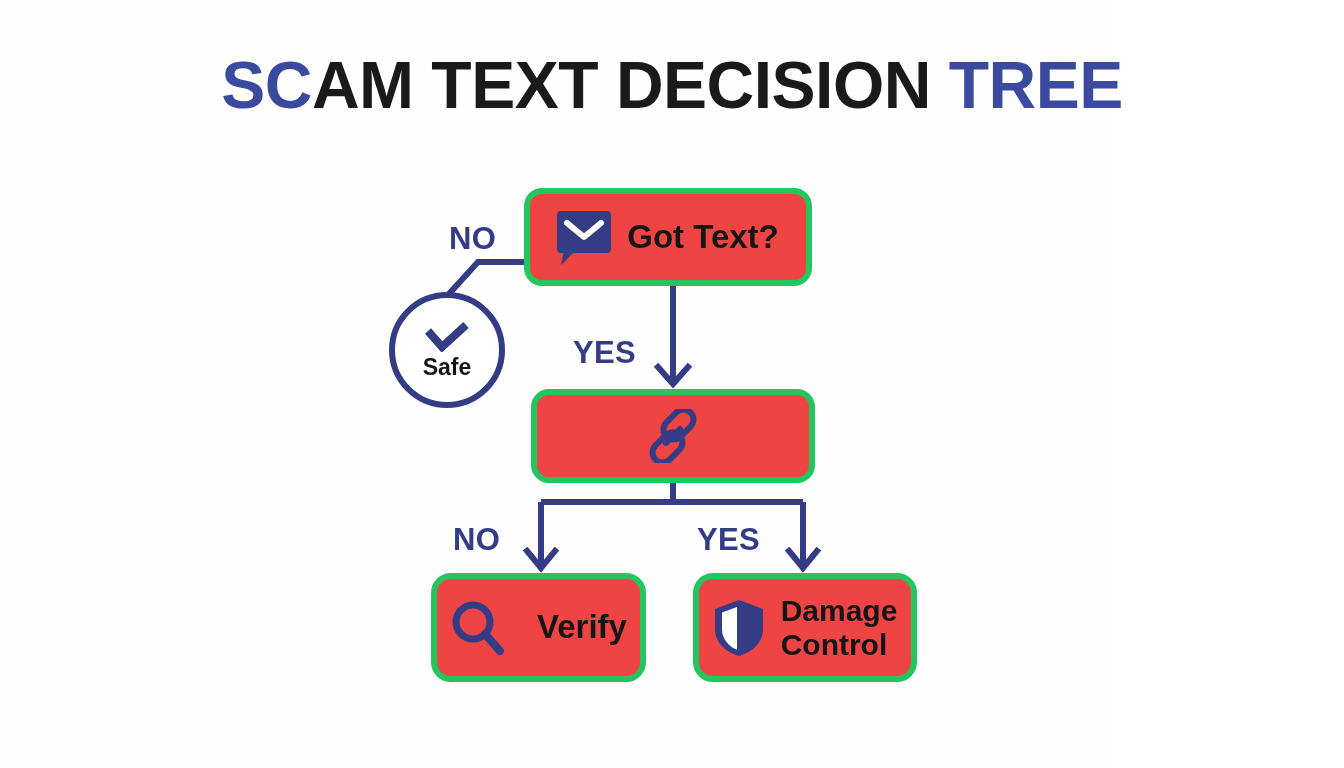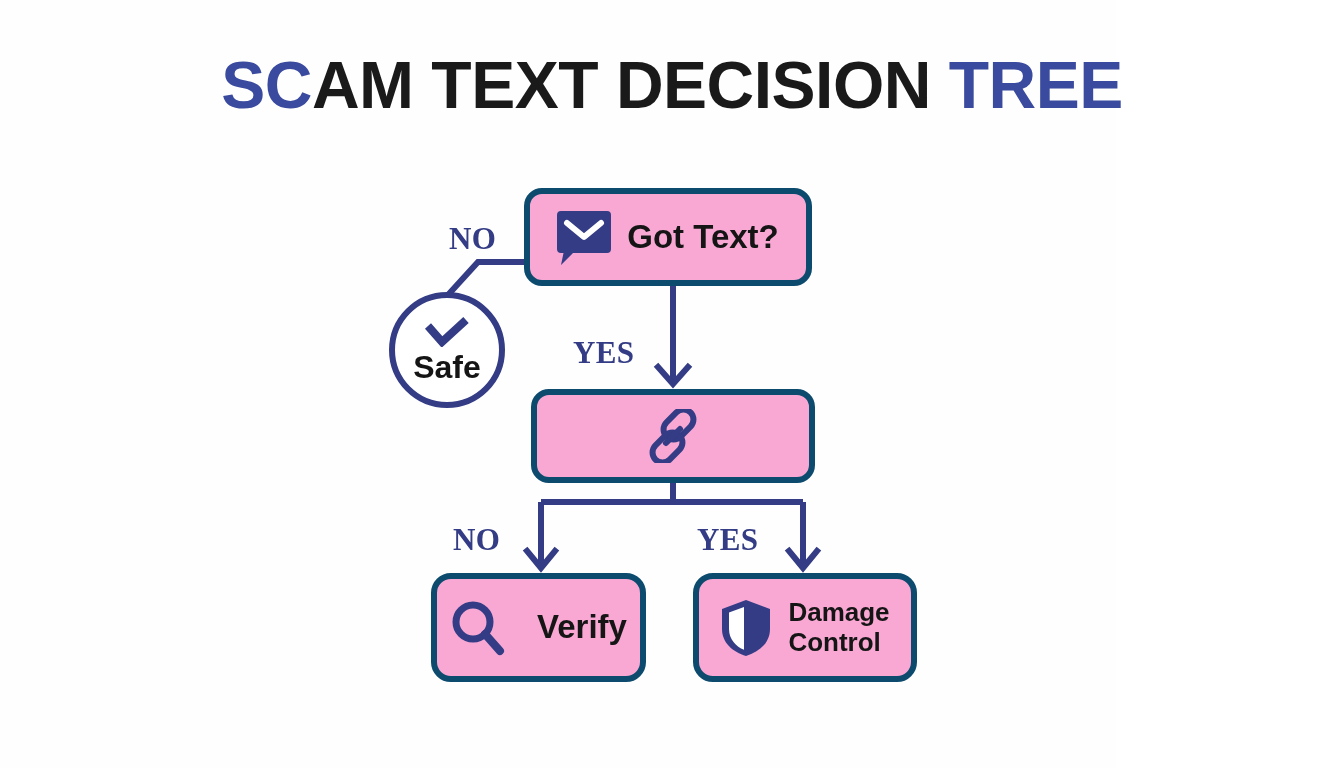--- a/index.html
+++ b/index.html
@@ -46,22 +46,22 @@
     top: 0;
     width: 1344px;
     height: 768px;
     pointer-events: none;
   }
 
   
   .node-box {
     position: absolute;
     box-sizing: border-box;
-    background: #f9a8d4;
-    border: 6px solid #0c4a6e;
+    background: #ef4444;
+    border: 6px solid #22c55e;
     border-radius: 18px;
     display: flex;
     align-items: center;
     justify-content: center;
     gap: 16px;
     padding: 0 18px;
   }
   .node-label {
     color: #151515;
     font-weight: 700;
@@ -69,21 +69,21 @@
     line-height: 1.05;
     white-space: pre-line;
     text-align: left;
     font-family: "Liberation Sans", sans-serif;
   }
 
   #node-got-text   { left: 524px; top: 188px;  width: 288px; height: 98px; }
   #node-click-link { left: 531px; top: 389px;  width: 284px; height: 94px; }
   #node-verify     { left: 431px; top: 573px;  width: 215px; height: 109px; border-radius: 20px; gap: 31px; }
   #node-damage     { left: 693px; top: 573px;  width: 224px; height: 109px; border-radius: 20px; }
-  #node-damage .node-label { font-size: 26px; line-height: 1.12; }
+  #node-damage .node-label { font-size: 30px; line-height: 1.12; }
 
   
   #node-safe {
     position: absolute;
     left: 389px;
     top: 292px;
     width: 116px;
     height: 116px;
     box-sizing: border-box;
     border: 6px solid #333c84;
@@ -91,36 +91,36 @@
     background: #ffffff;
     display: flex;
     flex-direction: column;
     align-items: center;
     justify-content: center;
     gap: 2px;
   }
   #node-safe .safe-text {
     color: #151515;
     font-weight: 700;
-    font-size: 32px;
+    font-size: 23px;
     line-height: 1;
     margin-top: 2px;
     font-family: "Liberation Sans", sans-serif;
   }
 
   
   .edge-label {
     position: absolute;
     color: #333c84;
     font-weight: 700;
     font-size: 31px;
     line-height: 1;
     letter-spacing: 0.3px;
     white-space: nowrap;
-    font-family: Liberation Serif, serif;
+    font-family: Liberation Sans, sans-serif;
   }
   #label-no-top    { left: 449px; top: 223px; }
   #label-yes-mid   { left: 573px; top: 337px; }
   #label-no-bottom { left: 453px; top: 524px; }
   #label-yes-right { left: 697px; top: 524px; }
 
   .icon-wrap {
     display: flex;
     align-items: center;
     justify-content: center;

